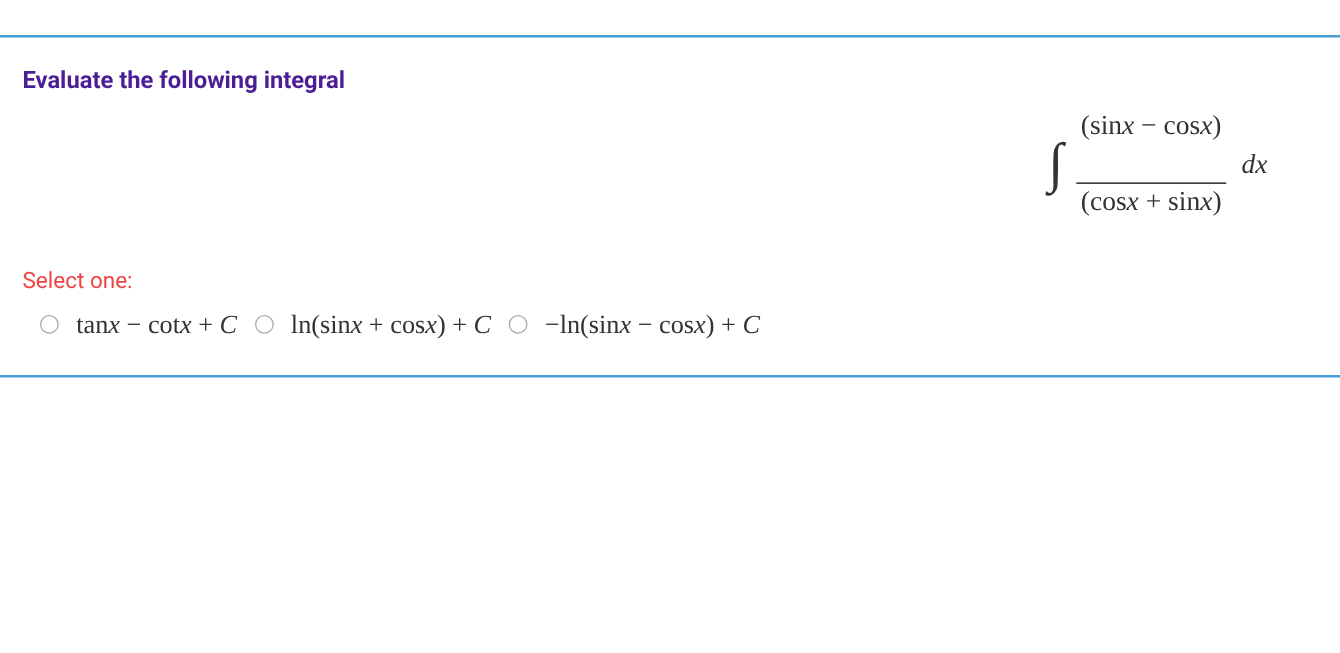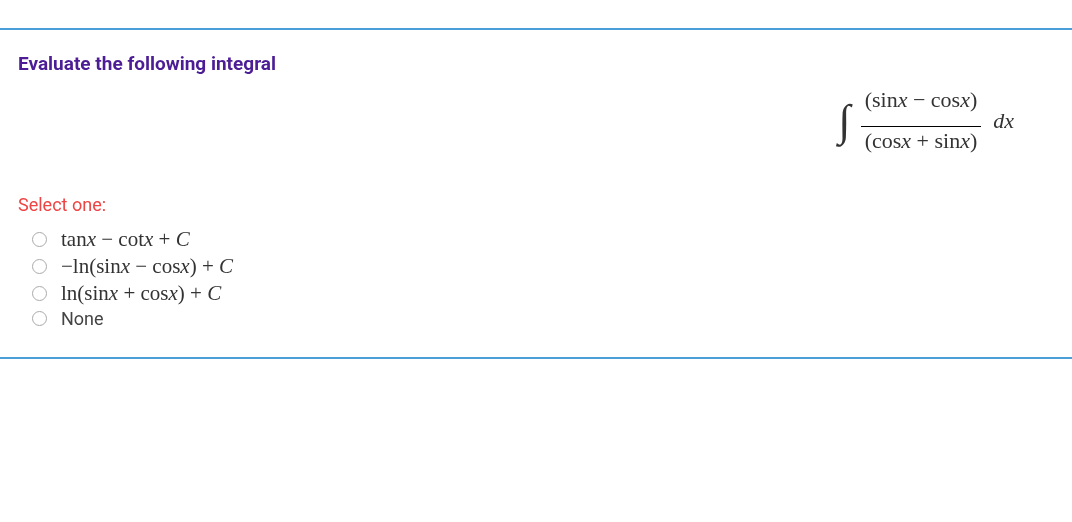--- a/index.html
+++ b/index.html
@@ -43,45 +43,45 @@
       font-weight: 300;
       margin-right: 6px;
       font-style: normal;
     }
     .fraction {
       display: inline-flex;
       flex-direction: column;
       align-items: center;
       vertical-align: middle;
       margin: 0 4px;
+      gap: 32px;
     }
     .fraction .num {
       padding: 0 4px 1px 4px;
     }
     .fraction .den {
       border-top: 1.5px solid #000;
       padding: 1px 4px 0 4px;
-      margin-top: 12px;
     }
     .dx {
       font-style: italic;
       margin-left: 8px;
     }
     .mvar {
       font-style: italic;
     }
     .select-label {
       font-size: 18px;
       color: #ef4444;
       margin-bottom: 12px;
     }
     .options {
       display: flex;
-      flex-direction: column;
-      gap: 2px;
+      flex-direction: row;
+      gap: 14px;
       padding-left: 14px;
     }
     .option-row {
       display: flex;
       align-items: center;
       gap: 14px;
     }
     .radio-circle {
       width: 15px;
       height: 15px;
@@ -121,28 +121,24 @@
   <div class="options">
 
     <div class="option-row">
       <span class="radio-circle"></span>
       <span class="opt-label">tan<span class="mvar">x</span> − cot<span class="mvar">x</span> + <span class="mvar">C</span></span>
     </div>
 
 
     <div class="option-row">
       <span class="radio-circle"></span>
-      <span class="opt-label">−ln(sin<span class="mvar">x</span> − cos<span class="mvar">x</span>) + <span class="mvar">C</span></span>
-    </div>
-
-    <div class="option-row">
-      <span class="radio-circle"></span>
       <span class="opt-label">ln(sin<span class="mvar">x</span> + cos<span class="mvar">x</span>) + <span class="mvar">C</span></span>
     </div>
 
     <div class="option-row">
       <span class="radio-circle"></span>
-      <span class="opt-label opt-plain">None</span>
+      <span class="opt-label">−ln(sin<span class="mvar">x</span> − cos<span class="mvar">x</span>) + <span class="mvar">C</span></span>
     </div>
+
 
 
   </div>
 </div>
 
 </body></html>

